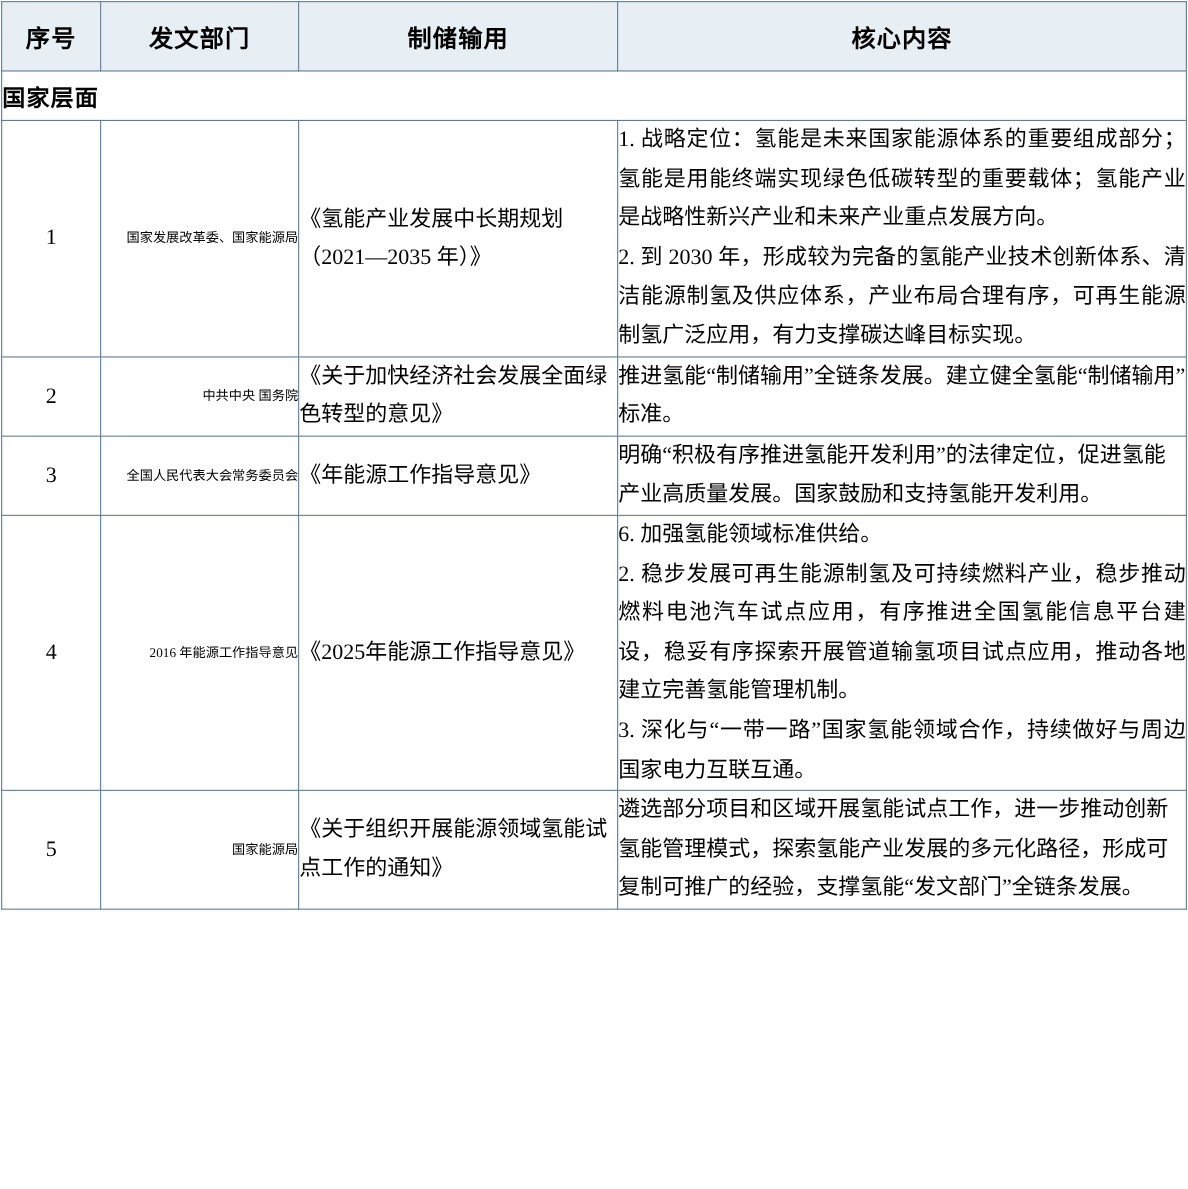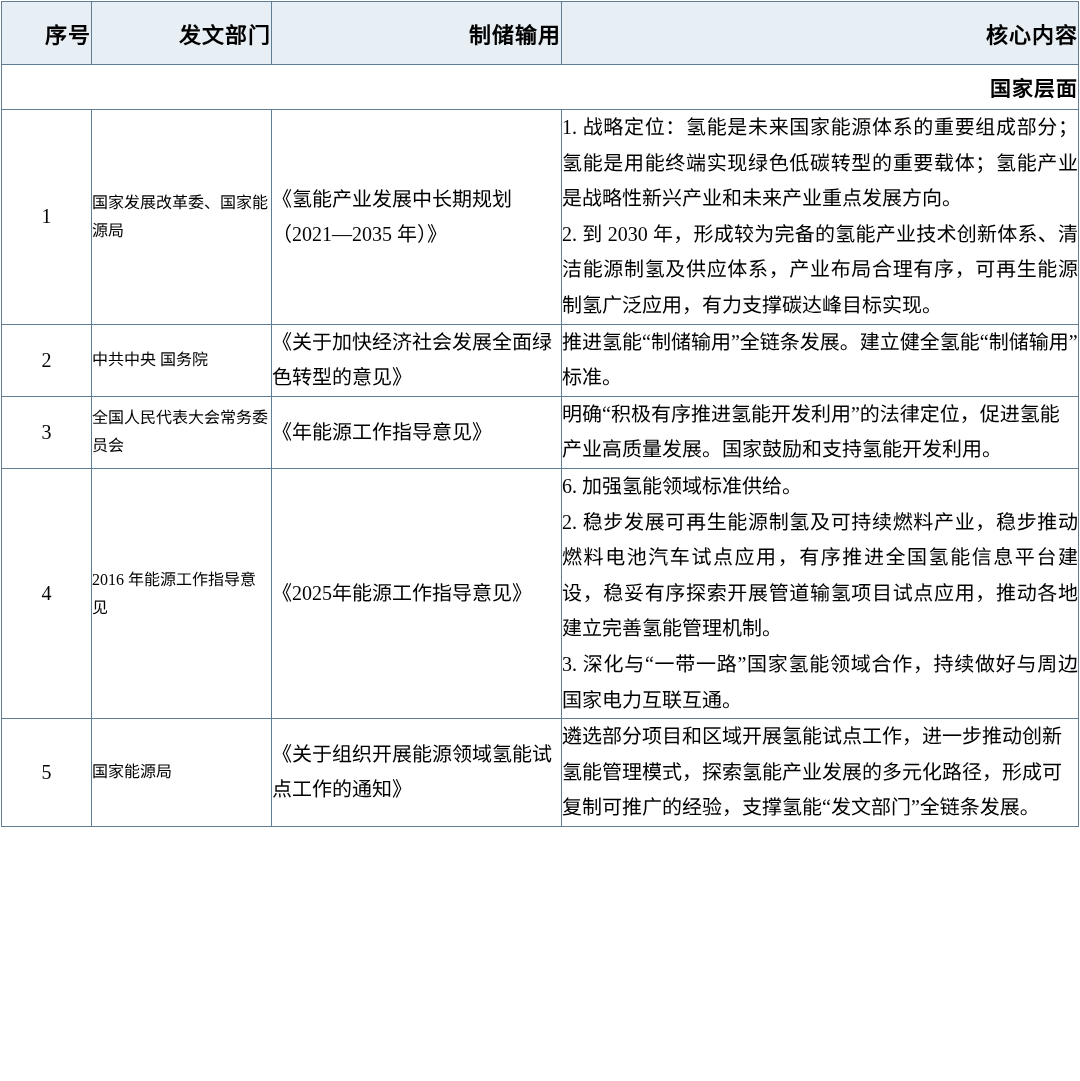--- a/index.html
+++ b/index.html
@@ -20,45 +20,45 @@
     table-layout: fixed;
     margin: 1px 0 0 1px;
   }
   .doc-table td, .doc-table th {
     border: 1px solid #5f7d95;
     padding: 0;
     vertical-align: middle;
   }
   .header-row th {
     background: #e8eff4;
-    text-align: right;
+    text-align: center;
     font-weight: bold;
     font-size: 22px;
     height: 62px;
     letter-spacing: 1px;
     font-family: "Liberation Sans", "DejaVu Sans", sans-serif;
   }
   .section-row td {
     background: #ffffff;
-    text-align: right;
+    text-align: left;
     font-weight: bold;
     font-size: 21px;
     height: 44px;
     letter-spacing: 1px;
     font-family: "Liberation Sans", "DejaVu Sans", sans-serif;
   }
   .c-idx {
     width: 90px;
     text-align: center;
     font-size: 20px;
   }
   .c-dept {
     width: 180px;
-    text-align: left;
-    font-size: 16px;
+    text-align: right;
+    font-size: 12px;
     line-height: 1.75;
     padding: 6px 10px;
   }
   .c-name {
     width: 290px;
     font-size: 20px;
     line-height: 1.75;
     padding: 6px 14px;
   }
   .c-content {

